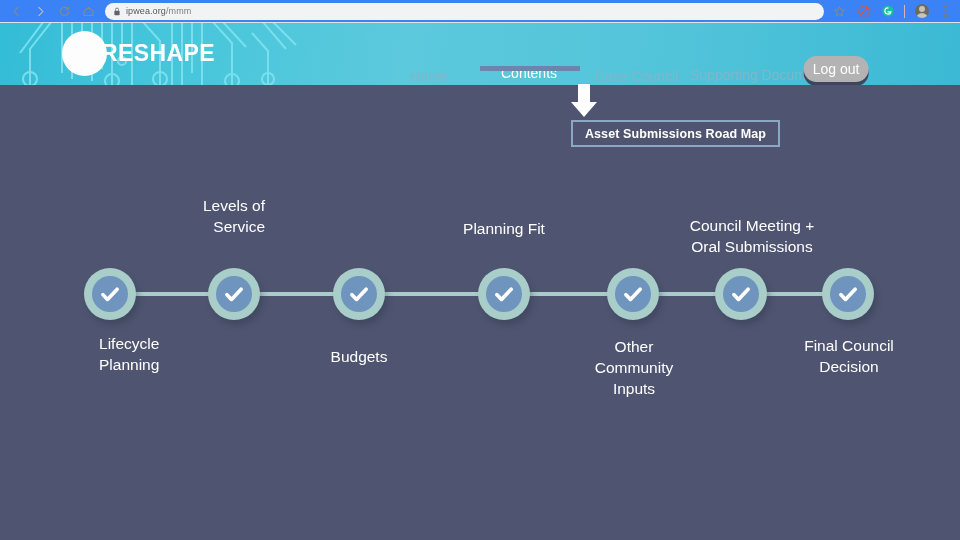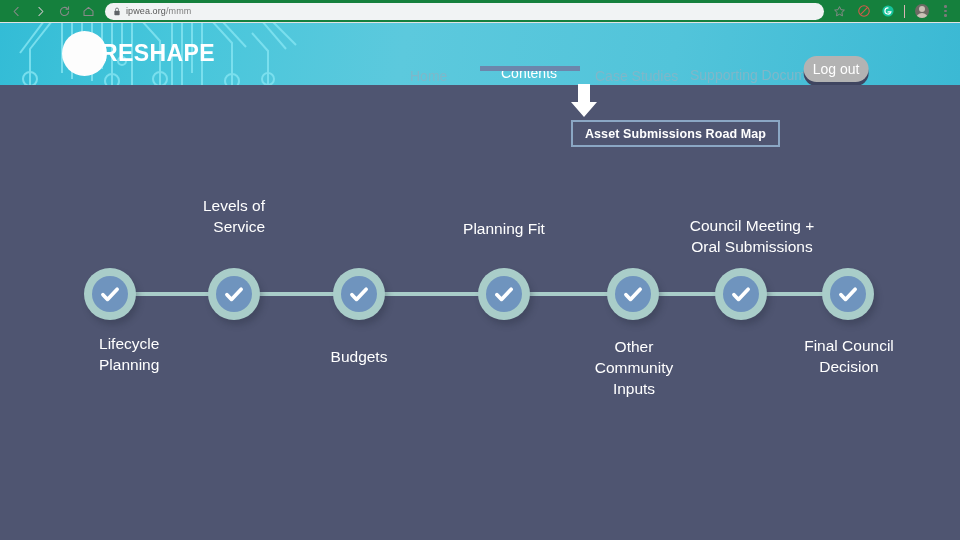--- a/index.html
+++ b/index.html
@@ -7,21 +7,21 @@
     width: 960px; height: 540px;
     overflow: hidden;
     font-family: "Liberation Sans", sans-serif;
     background: #4f5571;
   }
 
   
   .browser-bar {
     position: absolute; left: 0; top: 0;
     width: 960px; height: 23px;
-    background: #15803d;
+    background: #3b82f6;
     display: flex; align-items: center;
     border-bottom: 1px solid #e2e2e2;
   }
   .nav-btns { display: flex; align-items: center; padding-left: 5px; gap: 2px; }
   .nav-btn {
     width: 22px; height: 22px;
     display: flex; align-items: center; justify-content: center;
     color: #9b9b9b;
   }
   .nav-btn svg { display: block; }
@@ -268,21 +268,21 @@
     </svg>
 
     <div class="brand">
       <span class="brand-dot"></span>
       <span class="brand-name">RESHAPE</span>
     </div>
 
     <nav class="nav">
       <span class="nav-item dim" style="left:410px; top:45px;">Home</span>
       <span class="nav-item active" style="left:501px; top:42px;">Contents</span>
-      <span class="nav-item dim" style="left:595px; top:45px;">Case Studies</span>
+      <span class="nav-item dim" style="left:595px; top:45px;">Case Council</span>
       <span class="nav-item dim" style="left:690px; top:44px;">Supporting Documents</span>
       <span class="nav-underline"></span>
     </nav>
 
     <button class="logout-btn">Log out</button>
   </div>
 
   <svg class="down-arrow" viewBox="0 0 28 34">
     <path d="M8 0 H20 V18 H27 L14 33 L1 18 H8 Z" fill="#ffffff"></path>
   </svg>

